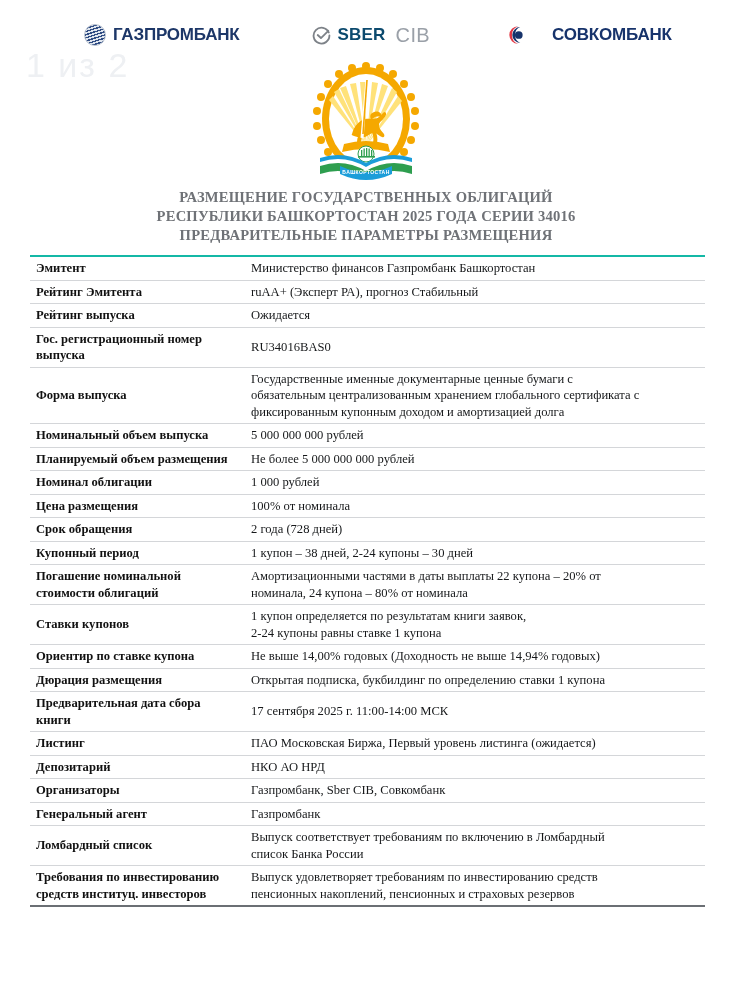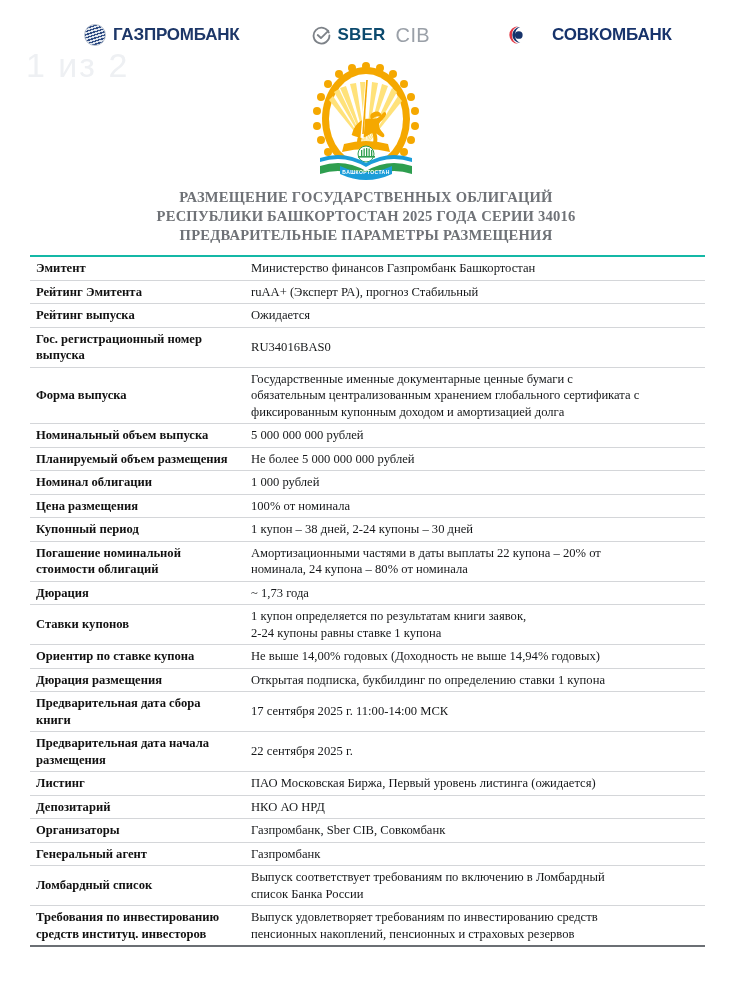--- a/index.html
+++ b/index.html
@@ -334,39 +334,39 @@
           <span class="ln">1 000 рублей</span>
         </td>
       </tr>
       <tr>
         <td class="k">Цена размещения</td>
         <td class="v">
           <span class="ln">100% от номинала</span>
         </td>
       </tr>
       <tr>
+        <td class="k">Срок обращения</td>
+        <td class="v">
+          <span class="ln">2 года (728 дней)</span>
+        </td>
+      </tr>
+      <tr>
         <td class="k">Купонный период</td>
         <td class="v">
           <span class="ln">1 купон – 38 дней, 2-24 купоны – 30 дней</span>
         </td>
       </tr>
       <tr>
         <td class="k">Погашение номинальной стоимости облигаций</td>
         <td class="v">
           <span class="ln">Амортизационными частями в даты выплаты 22 купона – 20% от</span>
           <span class="ln">номинала, 24 купона – 80% от номинала</span>
         </td>
       </tr>
       <tr>
-        <td class="k">Дюрация</td>
-        <td class="v">
-          <span class="ln">~ 1,73 года</span>
-        </td>
-      </tr>
-      <tr>
         <td class="k">Ставки купонов</td>
         <td class="v">
           <span class="ln">1 купон определяется по результатам книги заявок,</span>
           <span class="ln">2-24 купоны равны ставке 1 купона</span>
         </td>
       </tr>
       <tr>
         <td class="k">Ориентир по ставке купона</td>
         <td class="v">
           <span class="ln">Не выше 14,00% годовых (Доходность не выше 14,94% годовых)</span>
@@ -378,26 +378,20 @@
           <span class="ln">Открытая подписка, букбилдинг по определению ставки 1 купона</span>
         </td>
       </tr>
       <tr>
         <td class="k">Предварительная дата сбора книги</td>
         <td class="v">
           <span class="ln">17 сентября 2025 г. 11:00-14:00 МСК</span>
         </td>
       </tr>
       <tr>
-        <td class="k">Предварительная дата начала размещения</td>
-        <td class="v">
-          <span class="ln">22 сентября 2025 г.</span>
-        </td>
-      </tr>
-      <tr>
         <td class="k">Листинг</td>
         <td class="v">
           <span class="ln">ПАО Московская Биржа, Первый уровень листинга (ожидается)</span>
         </td>
       </tr>
       <tr>
         <td class="k">Депозитарий</td>
         <td class="v">
           <span class="ln">НКО АО НРД</span>
         </td>

